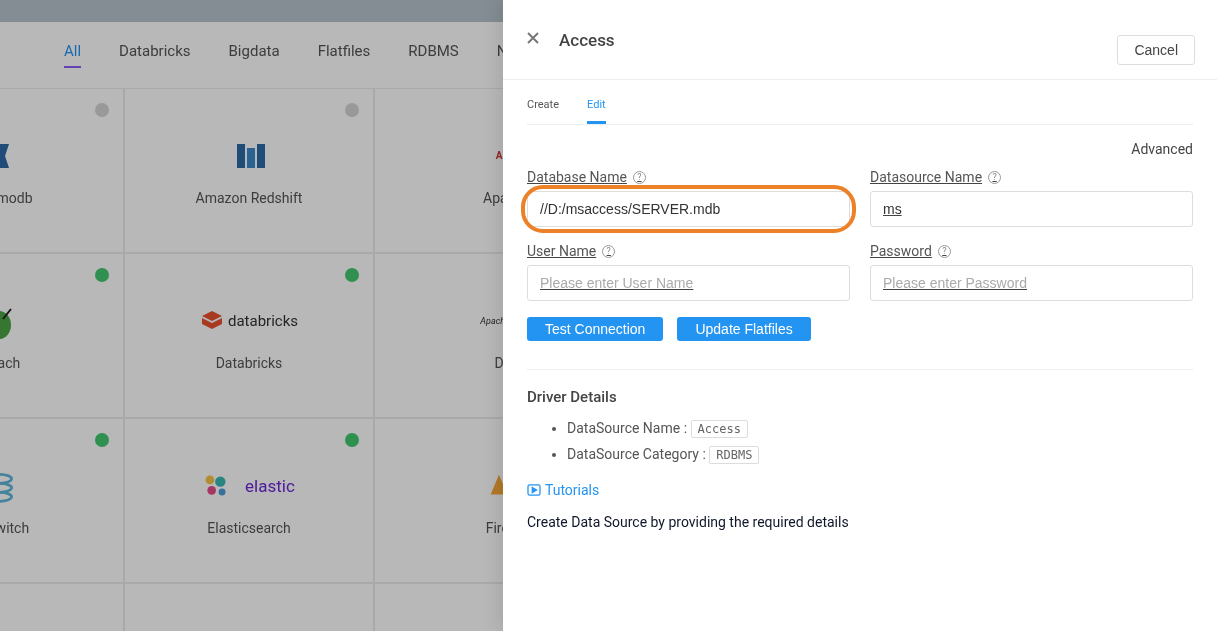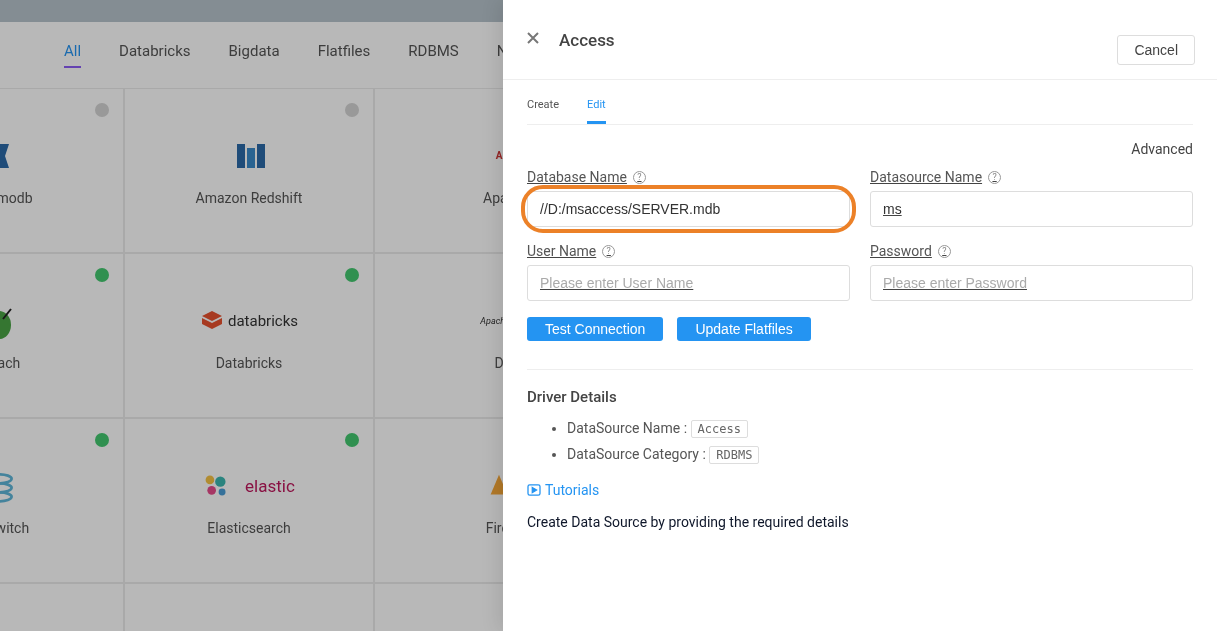--- a/index.html
+++ b/index.html
@@ -308,21 +308,21 @@
     </div>
     <div class="card">
       <span class="badge green"></span>
       <div class="logo" style="width:auto">
         <svg viewBox="0 0 30 30" width="26" height="26">
             <circle fill="#f6c245" cx="8" cy="8" r="5"></circle>
             <circle fill="#3bb8b0" cx="20" cy="10" r="6"></circle>
             <circle fill="#e74c8b" cx="10" cy="20" r="5"></circle>
             <circle fill="#4a9dd6" cx="22" cy="22" r="4"></circle>
           </svg>
-        <span style="font-size:17px;margin-left:16px;color:#be185d">elastic</span>
+        <span style="font-size:17px;margin-left:16px;color:#6d28d9">elastic</span>
       </div>
       <span>Elasticsearch</span>
     </div>
     <div class="card">
       <div class="logo">
         <svg viewBox="0 0 40 40" width="28" height="28">
             <path fill="#f7a838" d="M20 4 L32 32 H8 Z"></path>
           </svg>
       </div>
       <span>Firel</span>

